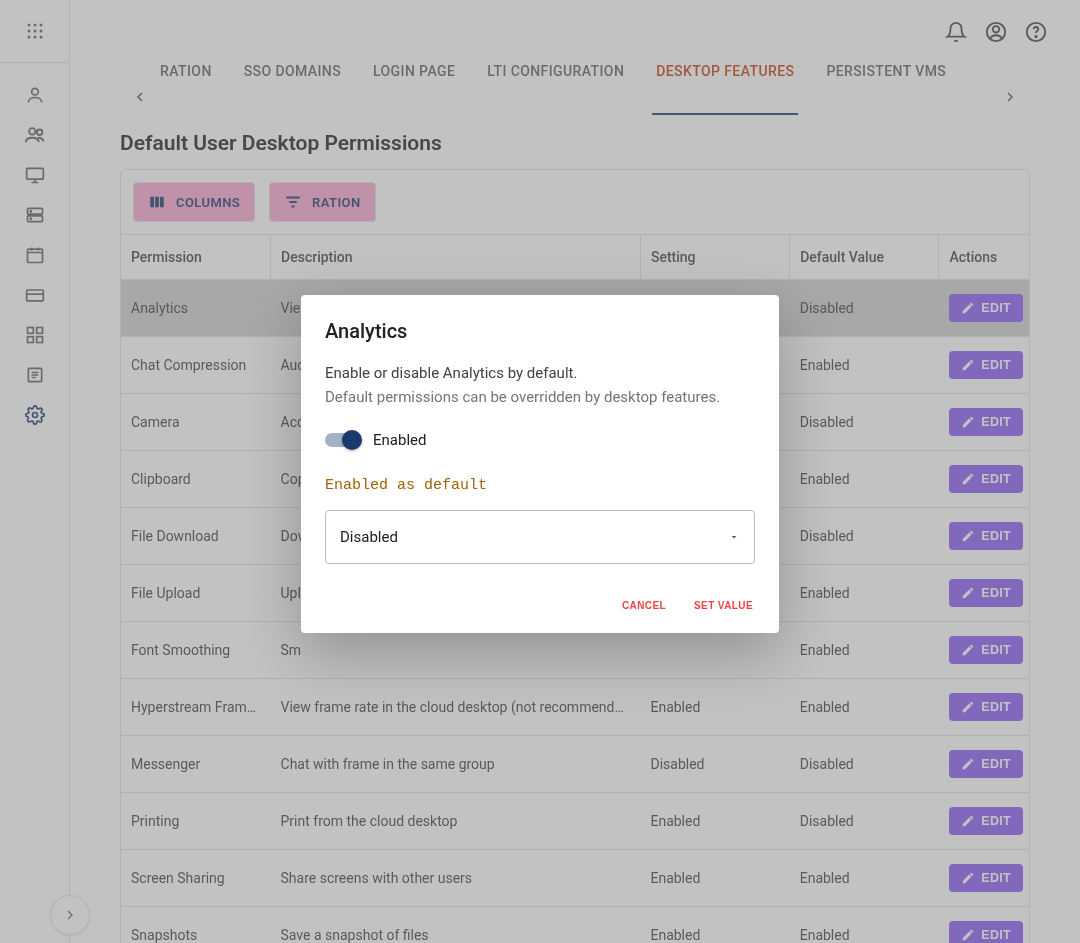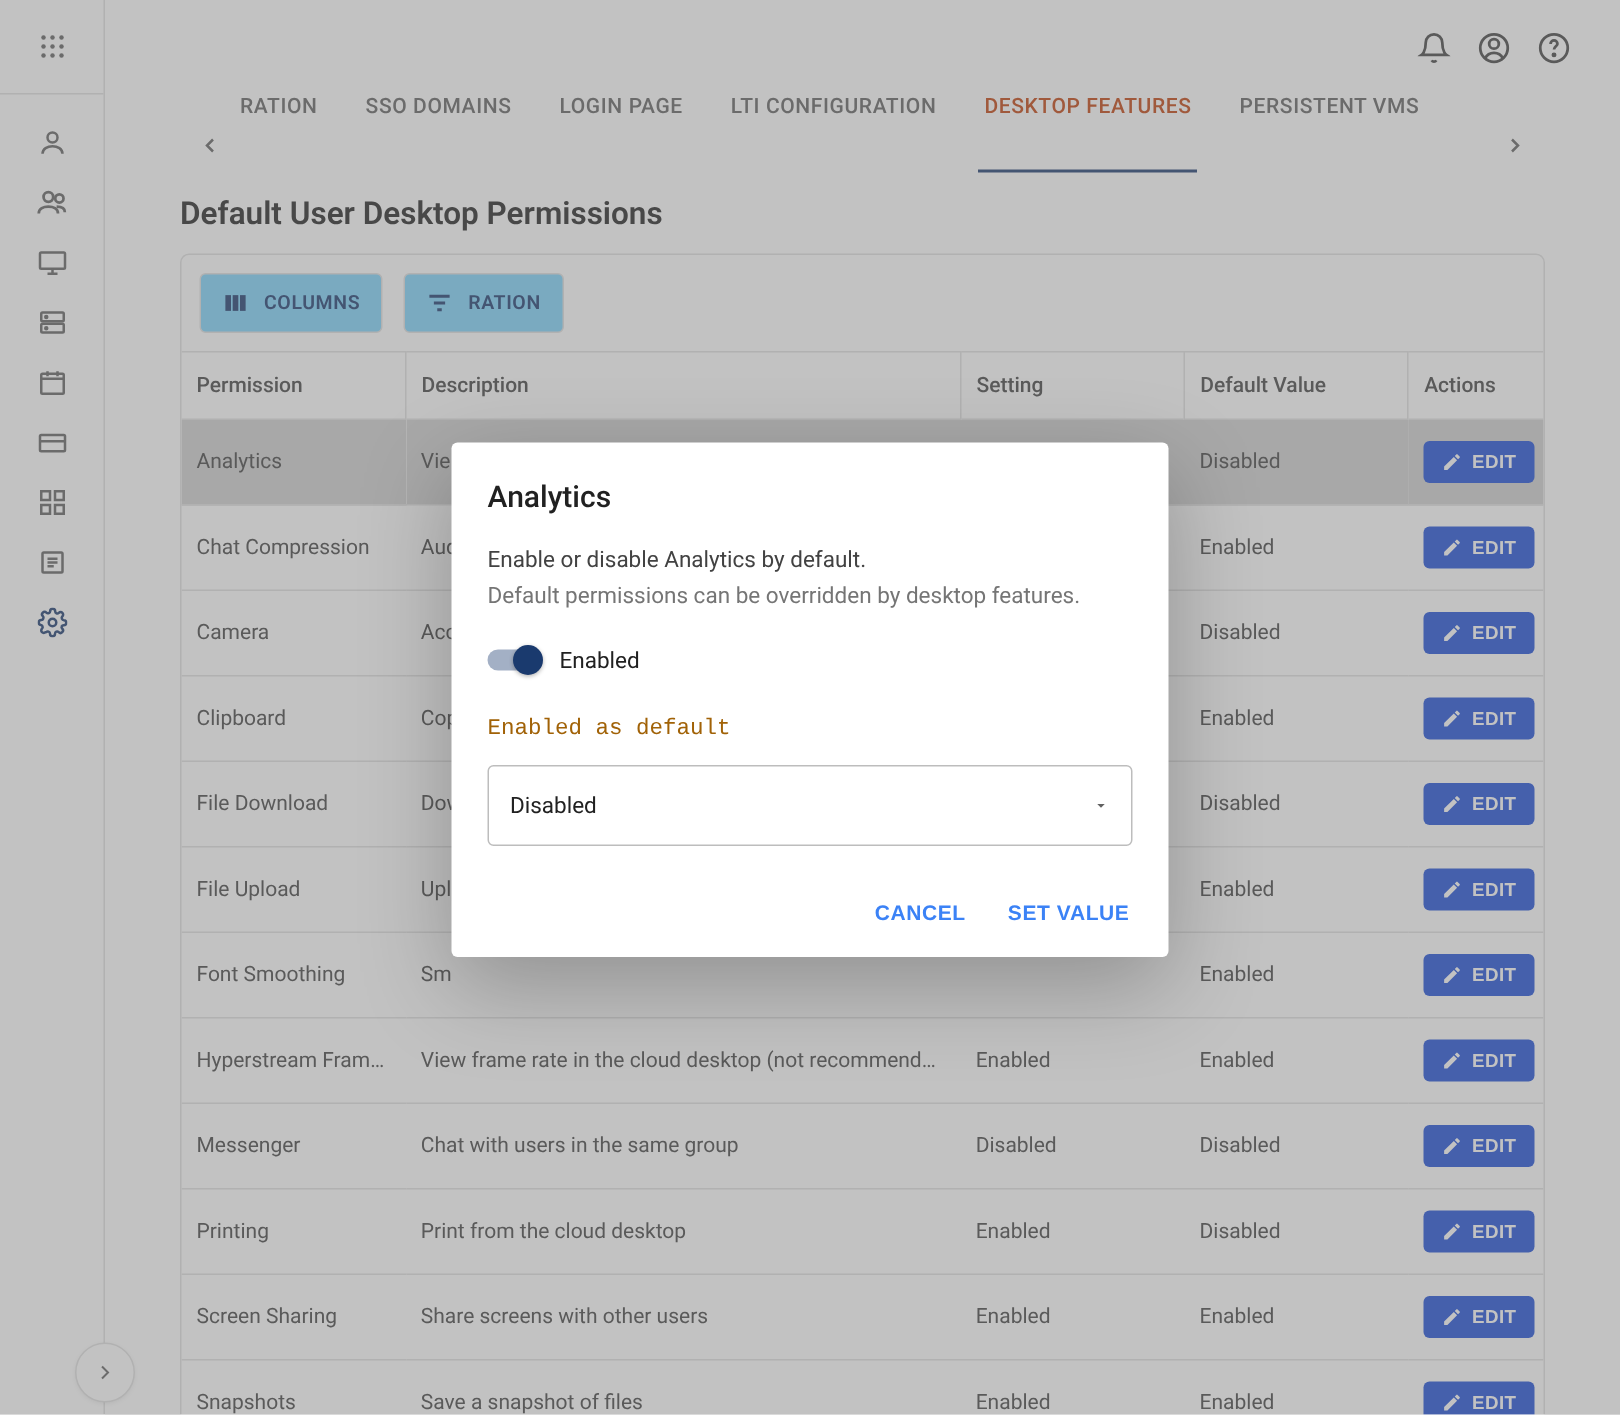--- a/index.html
+++ b/index.html
@@ -168,21 +168,21 @@
     display: flex;
     align-items: center;
     gap: 10px;
     border: 1px solid #e0e0e0;
     border-radius: 4px;
     padding: 10px 14px;
     color: #1a3a6e;
     font-weight: 600;
     letter-spacing: 0.4px;
     font-size: 13px;
-    background: #7dd3fc;
+    background: #f9a8d4;
   }
   .tool-btn svg { color: #1a3a6e; }
 
   
   .table {
     width: 100%;
     border-collapse: collapse;
   }
   .table th, .table td {
     text-align: left;
@@ -208,21 +208,21 @@
   .table td.actions { text-align: right; padding-right: 6px; }
 
   .table tr.highlight td { background: #cfcfcf; }
 
   .desc-cell { max-width: 365px; overflow: hidden; text-overflow: ellipsis; white-space: nowrap; }
 
   .edit-btn {
     display: inline-flex;
     align-items: center;
     gap: 6px;
-    background: #1d4ed8;
+    background: #8b5cf6;
     color: #fff;
     border: none;
     border-radius: 4px;
     padding: 7px 12px;
     font-weight: 600;
     font-size: 12.5px;
     letter-spacing: 0.3px;
   }
 
   
@@ -305,23 +305,23 @@
     margin-bottom: 30px;
   }
   .modal-actions {
     display: flex;
     justify-content: flex-end;
     gap: 24px;
   }
   .modal-btn {
     background: none;
     border: none;
-    color: #3b82f6;
+    color: #ef4444;
     font-weight: 600;
-    font-size: 14px;
+    font-size: 10px;
     letter-spacing: 0.4px;
     padding: 6px 2px;
   }
 </style>
 </head>
 <body>
 
 <div class="left-sidebar">
   <div class="sidebar-top">
     <svg width="18" height="18" viewBox="0 0 24 24" fill="#616161">
@@ -584,21 +584,21 @@
             <td>Enabled</td>
             <td class="actions"><button class="edit-btn">
                 <svg width="14" height="14" viewBox="0 0 24 24" fill="#fff">
                   <path d="M3 17.25V21h3.75L17.81 9.94l-3.75-3.75L3 17.25zM20.71 7.04a1 1 0 0 0 0-1.41l-2.34-2.34a1 1 0 0 0-1.41 0l-1.83 1.83 3.75 3.75 1.83-1.83z"></path>
                 </svg>
                 <span>EDIT</span>
               </button></td>
           </tr>
           <tr>
             <td>Messenger</td>
-            <td class="desc-cell">Chat with users in the same group</td>
+            <td class="desc-cell">Chat with frame in the same group</td>
             <td>Disabled</td>
             <td>Disabled</td>
             <td class="actions"><button class="edit-btn">
                 <svg width="14" height="14" viewBox="0 0 24 24" fill="#fff">
                   <path d="M3 17.25V21h3.75L17.81 9.94l-3.75-3.75L3 17.25zM20.71 7.04a1 1 0 0 0 0-1.41l-2.34-2.34a1 1 0 0 0-1.41 0l-1.83 1.83 3.75 3.75 1.83-1.83z"></path>
                 </svg>
                 <span>EDIT</span>
               </button></td>
           </tr>
           <tr>

